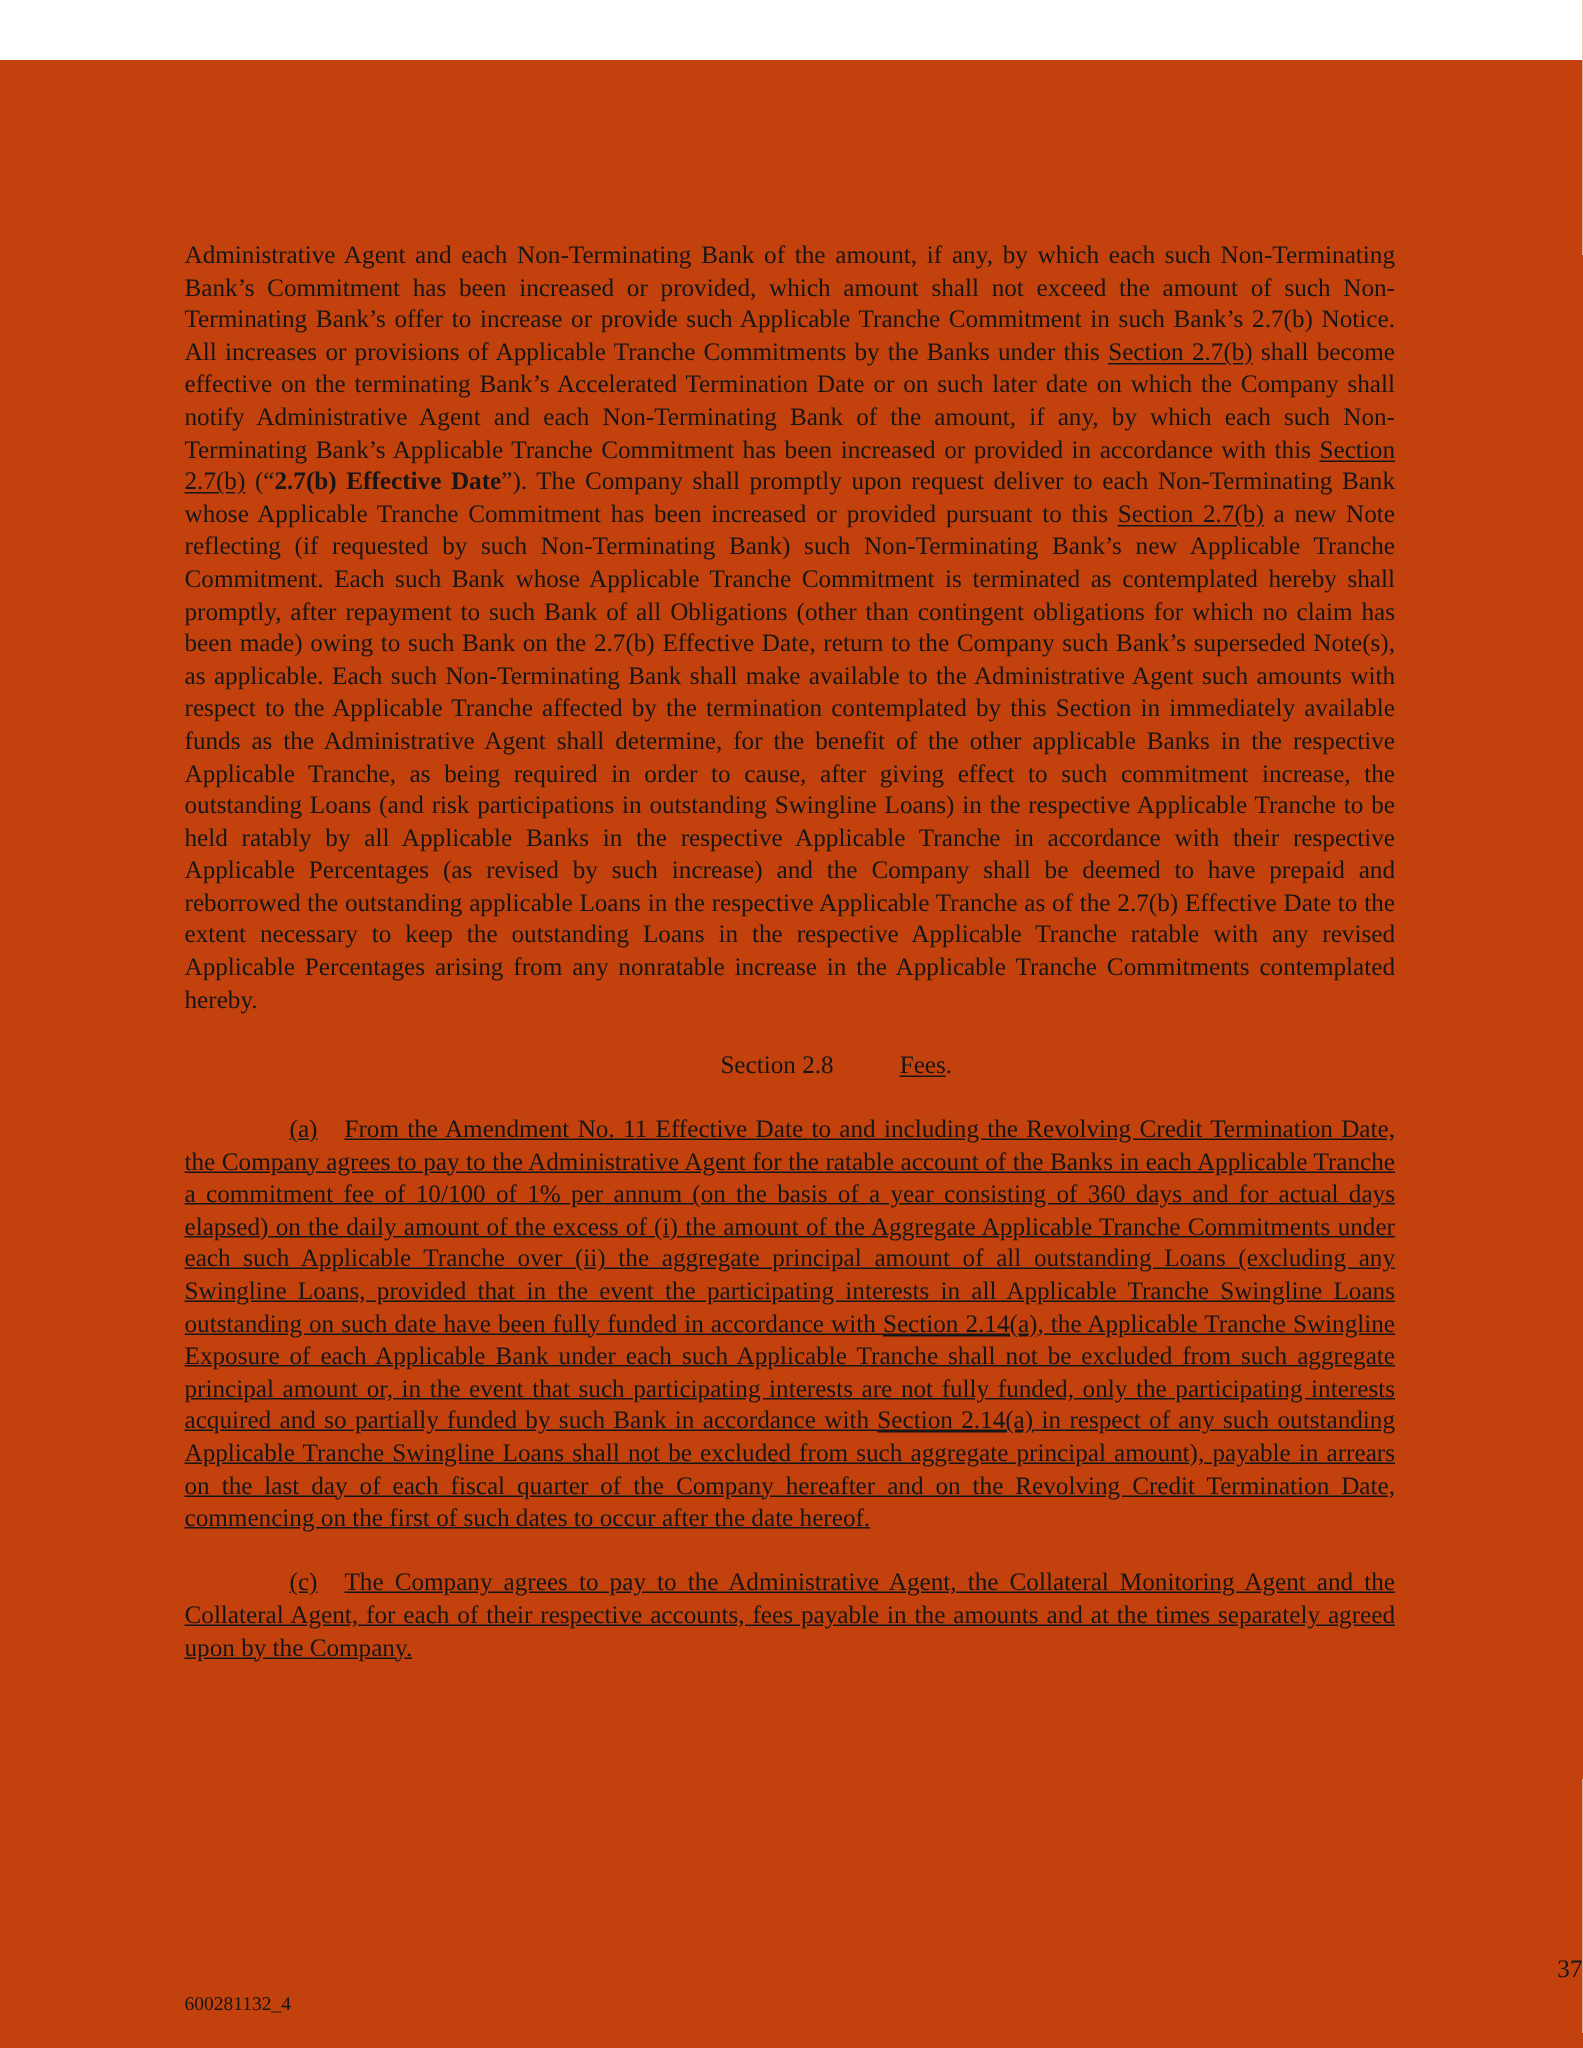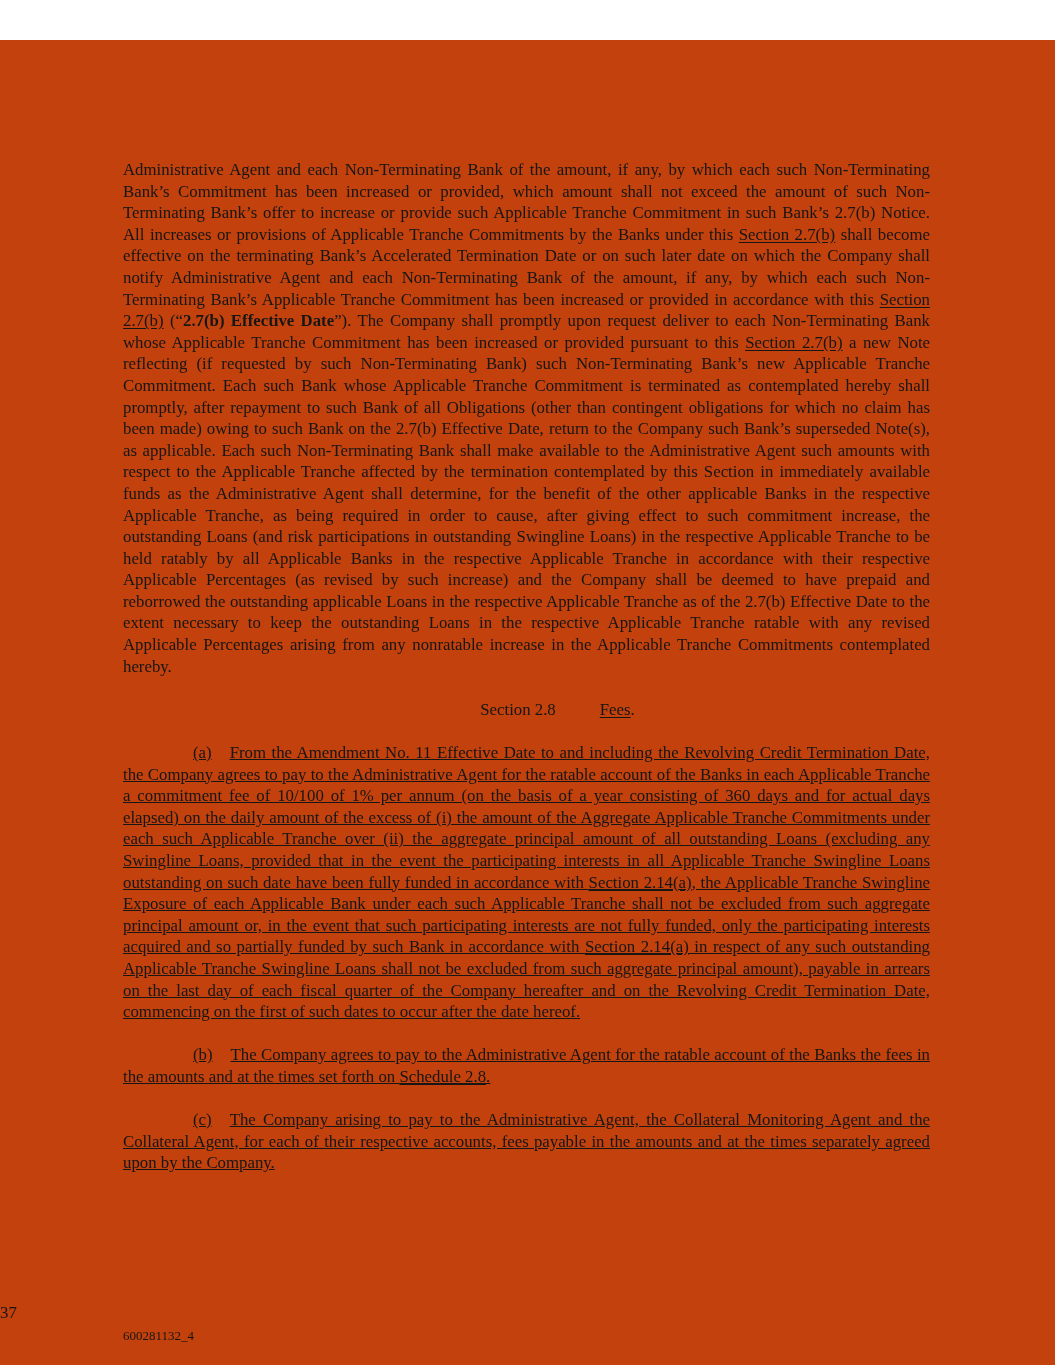--- a/index.html
+++ b/index.html
@@ -28,36 +28,35 @@
   .tab { display: inline-block; }
   .tab.sm { width: 18px; }
   .tab.lg { width: 44px; }
   .u { text-decoration: underline; text-underline-offset: 2px; }
   .b { font-weight: 700; }
   .page-number {
     position: absolute;
     top: 1263px;
     left: 0;
     width: 100%;
-    text-align: left;
+    text-align: right;
     font-size: 16.8px;
   }
   .doc-id {
     position: absolute;
     left: 123px;
     top: 1288px;
     font-size: 13px;
   }
 </style>
 </head>
 <body>
 
 <div class="page">
   <div class="content">
       <p class="body"><span>Administrative Agent and each Non-Terminating Bank of the amount, if any, by which each such Non-Terminating Bank’s Commitment has been increased or provided, which amount shall not exceed the amount of such Non-Terminating Bank’s offer to increase or provide such Applicable Tranche Commitment in such Bank’s 2.7(b) Notice.  All increases or provisions of Applicable Tranche Commitments by the Banks under this </span><span class="u">Section 2.7(b)</span><span> shall become effective on the terminating Bank’s Accelerated Termination Date or on such later date on which the Company shall notify Administrative Agent and each Non-Terminating Bank of the amount, if any, by which each such Non-Terminating Bank’s Applicable Tranche Commitment has been increased or provided in accordance with this </span><span class="u">Section 2.7(b)</span><span> (“</span><span class="b">2.7(b) Effective Date</span><span>”).  The Company shall promptly upon request deliver to each Non-Terminating Bank whose Applicable Tranche Commitment has been increased or provided pursuant to this </span><span class="u">Section 2.7(b)</span><span> a new Note reflecting (if requested by such Non-Terminating Bank) such Non-Terminating Bank’s new Applicable Tranche Commitment.  Each such Bank whose Applicable Tranche Commitment is terminated as contemplated hereby shall promptly, after repayment to such Bank of all Obligations (other than contingent obligations for which no claim has been made) owing to such Bank on the 2.7(b) Effective Date, return to the Company such Bank’s superseded Note(s), as applicable.  Each such Non-Terminating Bank shall make available to the Administrative Agent such amounts with respect to the Applicable Tranche affected by the termination contemplated by this Section in immediately available funds as the Administrative Agent shall determine, for the benefit of the other applicable Banks in the respective Applicable Tranche, as being required in order to cause, after giving effect to such commitment increase, the outstanding Loans (and risk participations in outstanding Swingline Loans) in the respective Applicable Tranche to be held ratably by all Applicable Banks in the respective Applicable Tranche in accordance with their respective Applicable Percentages (as revised by such increase) and the Company shall be deemed to have prepaid and reborrowed the outstanding applicable Loans in the respective Applicable Tranche as of the 2.7(b) Effective Date to the extent necessary to keep the outstanding Loans in the respective Applicable Tranche ratable with any revised Applicable Percentages arising from any nonratable increase in the Applicable Tranche Commitments contemplated hereby.</span></p>
       <p class="heading"><span>Section 2.8</span><span class="tab lg"></span><span class="u">Fees</span><span>.</span></p>
       <p class="list"><span>(a)</span><span class="tab sm"></span><span>From the Amendment No. 11 Effective Date to and including the Revolving Credit Termination Date, the Company agrees to pay to the Administrative Agent for the ratable account of the Banks in each Applicable Tranche a commitment fee of 10/100 of 1% per annum (on the basis of a year consisting of 360 days and for actual days elapsed) on the daily amount of the excess of (i) the amount of the Aggregate Applicable Tranche Commitments under each such Applicable Tranche over (ii) the aggregate principal amount of all outstanding Loans (excluding any Swingline Loans, provided that in the event the participating interests in all Applicable Tranche Swingline Loans outstanding on such date have been fully funded in accordance with </span><span class="u">Section 2.14(a)</span><span>, the Applicable Tranche Swingline Exposure of each Applicable Bank under each such Applicable Tranche shall not be excluded from such aggregate principal amount or, in the event that such participating interests are not fully funded, only the participating interests acquired and so partially funded by such Bank in accordance with </span><span class="u">Section 2.14(a)</span><span> in respect of any such outstanding Applicable Tranche Swingline Loans shall not be excluded from such aggregate principal amount), payable in arrears on the last day of each fiscal quarter of the Company hereafter and on the Revolving Credit Termination Date, commencing on the first of such dates to occur after the date hereof.</span></p>
-      <p class="list"><span>(b)</span><span class="tab sm"></span><span>The Company agrees to pay to the Administrative Agent for the ratable account of the Banks the fees in the amounts and at the times set forth on </span><span class="u">Schedule 2.8</span><span>.</span></p>
-      <p class="list"><span>(c)</span><span class="tab sm"></span><span>The Company arising to pay to the Administrative Agent, the Collateral Monitoring Agent and the Collateral Agent, for each of their respective accounts, fees payable in the amounts and at the times separately agreed upon by the Company.</span></p>
+      <p class="list"><span>(c)</span><span class="tab sm"></span><span>The Company agrees to pay to the Administrative Agent, the Collateral Monitoring Agent and the Collateral Agent, for each of their respective accounts, fees payable in the amounts and at the times separately agreed upon by the Company.</span></p>
     </div>
   <div class="page-number">37</div>
   <div class="doc-id">600281132_4</div>
 </div>
 
 </body></html>

